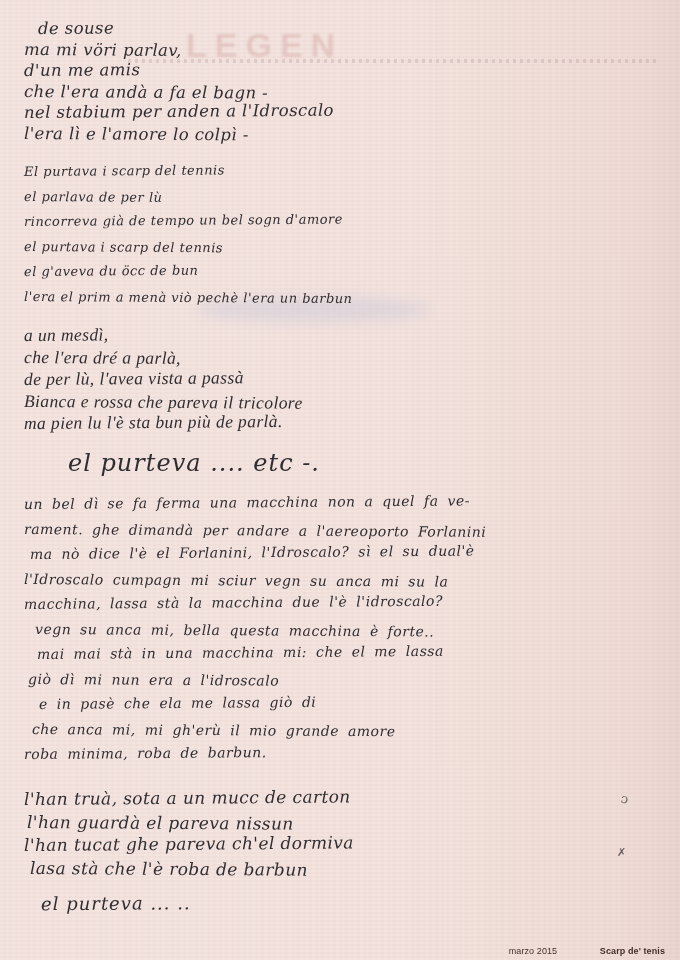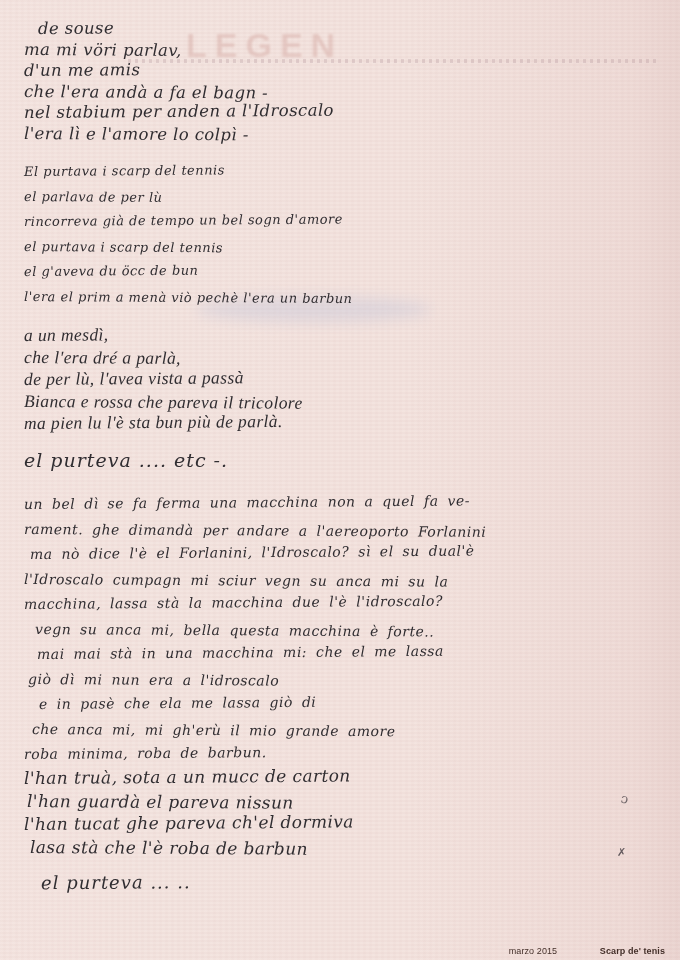--- a/index.html
+++ b/index.html
@@ -21,33 +21,33 @@
   .hand div:nth-child(odd){transform:rotate(-0.45deg);}
   .hand div:nth-child(even){transform:rotate(0.35deg);}
 
   .intro{font-size:16.5px;line-height:21px;letter-spacing:.4px;margin-top:12px;}
   .intro div:first-child{margin-left:14px;}
 
   .refrain{margin-top:15px;font-size:13px;line-height:25px;letter-spacing:.5px;}
 
   .verse2{margin-top:15px;font-size:17.5px;line-height:22px;letter-spacing:.4px;font-family:Liberation Serif, serif;}
 
-  .etc-line{margin-top:15px;font-size:19px;letter-spacing:1px;height:22px;}
+  .etc-line{margin-top:15px;font-size:24px;letter-spacing:1px;height:22px;margin-left:44px;}
 
   .spoken{margin-top:21px;font-size:14px;line-height:25px;letter-spacing:.5px;word-spacing:4px;}
   .spoken div:nth-child(3){margin-left:6px;}
   .spoken div:nth-child(6){margin-left:11px;}
   .spoken div:nth-child(7){margin-left:13px;}
   .spoken div:nth-child(8){margin-left:4px;}
   .spoken div:nth-child(9){margin-left:15px;}
   .spoken div:nth-child(10){margin-left:8px;}
 
   .etc-line2{margin-top:9px;font-size:18px;letter-spacing:1px;height:22px;}
 
-  .finale{font-size:17px;line-height:23px;letter-spacing:.4px;}
+  .finale{margin-top:21px;font-size:17px;line-height:23px;letter-spacing:.4px;}
   .finale div:nth-child(2){margin-left:3px;}
   .finale div:nth-child(4){margin-left:6px;}
 
   .outro{margin-top:11px;margin-left:17px;font-size:18px;letter-spacing:1px;height:24px;transform:rotate(-0.4deg);}
 
   .watermark{
     position:absolute;top:26px;left:186px;
     font-family:"Liberation Sans", sans-serif;font-style:normal;font-weight:bold;
     font-size:34px;letter-spacing:8px;color:#cf9e97;opacity:.38;
     filter:blur(1.2px);

